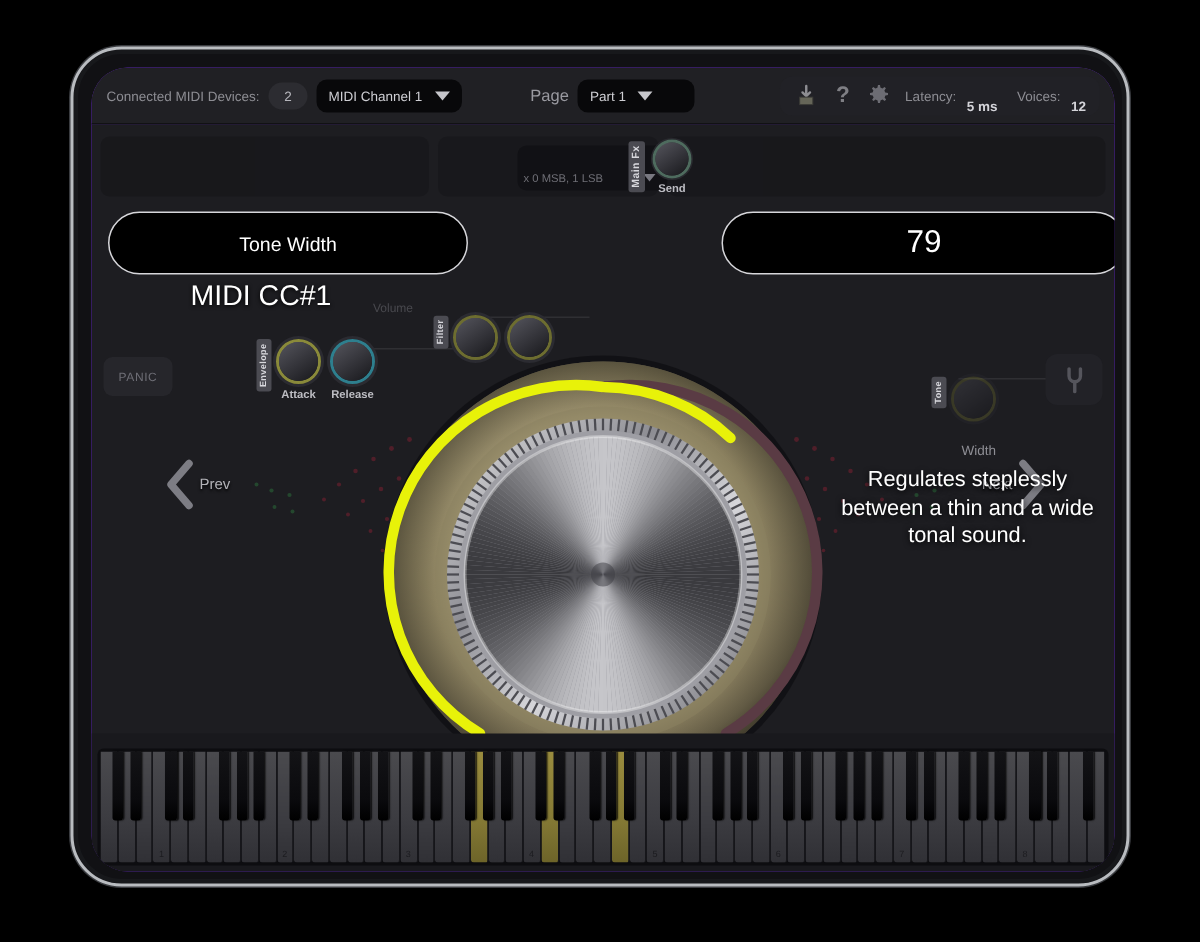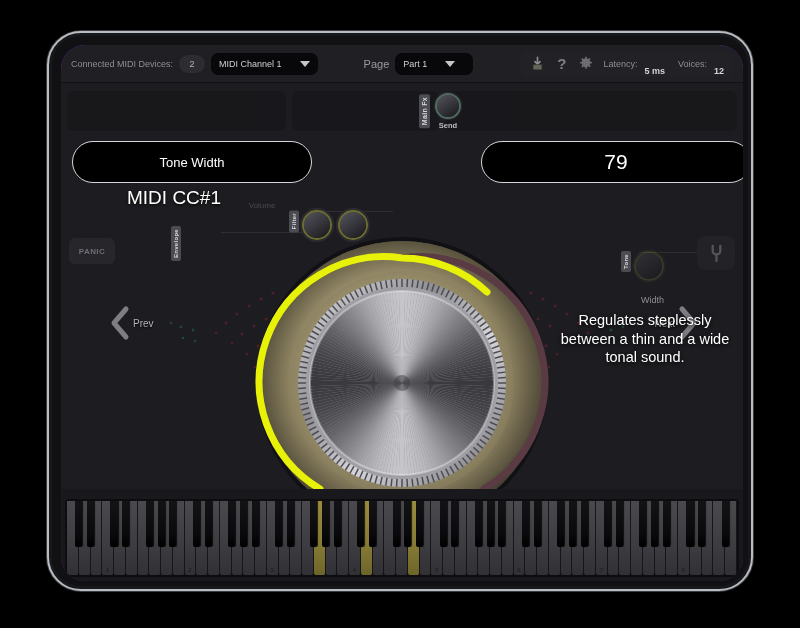--- a/index.html
+++ b/index.html
@@ -48,21 +48,21 @@
     width: 26px; height: 18px; border-radius: 9px;
     background: #2c2c31;
     display: flex; align-items: center; justify-content: center;
     font-size: 9px; color: #b6b6bc;
   }
   .tb-dropdown {
     background: #08080a;
     border-radius: 7px;
     height: 22px;
     padding: 0 8px;
-    display: flex; align-items: center; gap: 18px;
+    display: flex; align-items: center; gap: 8px;
     font-size: 9px; color: #cfcfd4;
     min-width: 80px;
   }
   .caret { width:0;height:0;border-left:5px solid transparent;border-right:5px solid transparent;border-top:6px solid #c6c6cb; }
   .tb-spacer { flex: 1; }
   .tb-group {
     display: flex; align-items: center; gap: 7px;
     background: #212126; border-radius: 8px;
     padding: 3px 9px; height: 26px;
   }
@@ -108,21 +108,21 @@
   }
   .fx-preset .pname{font-size:8px;color:#c5c5ca;}
   .fx-preset .psub{font-size:6px;color:#6d6d74;}
 
   
   .panic {
     position:absolute; left:8px; top:155px;
     width:46px;height:26px;border-radius:6px;
     background:#26262b;
     display:flex;align-items:center;justify-content:center;
-    font-size:8px;font-weight:bold;color:#6e6e76;letter-spacing:.4px;
+    font-size:8px;font-weight:normal;color:#6e6e76;letter-spacing:.4px;
   }
   
   .envgrp { position:absolute; left:110px; top:143px; display:flex; align-items:flex-start; gap:3px;}
   .env-knobs{display:flex;gap:6px;}
   .knob-md{width:30px;height:30px;border-radius:50%;
     background:radial-gradient(circle at 35% 28%, #6e6e77, #17171c 72%);
     box-shadow:0 0 0 2px #2b2b31;}
   .ringY{border:2px solid #8a8a3a;}
   .ringC{border:2px solid #2e7f8e;}
   .ringG{border:2px solid #6d6d30;}
@@ -269,40 +269,58 @@
       </div>
 
       <div class="bg-area">
 
         <div class="bg-row dim">
           <div class="bg-box" style="flex:3"></div>
           <div class="bg-box" style="flex:2"></div>
           <div class="bg-box" style="flex:4"></div>
         </div>
 
+        <div class="sel-dd">
+          <span>x 0 MSB, 1 LSB</span>
+          <span class="caret"></span>
+        </div>
 
         <div class="mainfx">
           <span class="vtag">Main Fx</span>
           <div style="display:flex;flex-direction:column;align-items:center">
             <div class="knob-sm">
                 <div class="knob-cap"></div>
               </div>
             <span class="knob-lbl">Send</span>
           </div>
         </div>
 
         <div class="panic">PANIC</div>
 
         <div class="volgrp dim">
           <div class="vol-title">Volume</div>
           <div class="vol-line"></div>
         </div>
 
         <div class="envgrp">
           <span class="vtag" style="font-size:6px">Envelope</span>
+          <div class="env-knobs">
+            <div style="display:flex;flex-direction:column;align-items:center">
+              <div class="knob-md ringY">
+                  <div class="knob-cap"></div>
+                </div>
+              <span class="knob-lbl">Attack</span>
+            </div>
+            <div style="display:flex;flex-direction:column;align-items:center">
+              <div class="knob-md ringC">
+                  <div class="knob-cap"></div>
+                </div>
+              <span class="knob-lbl">Release</span>
+            </div>
+          </div>
         </div>
 
         <div class="filt-line dim"></div>
         <div class="filtgrp">
           <span class="vtag" style="font-size:6px">Filter</span>
           <div class="env-knobs">
             <div class="knob-md ringG">
                 <div class="knob-cap"></div>
               </div>
             <div class="knob-md ringG">

